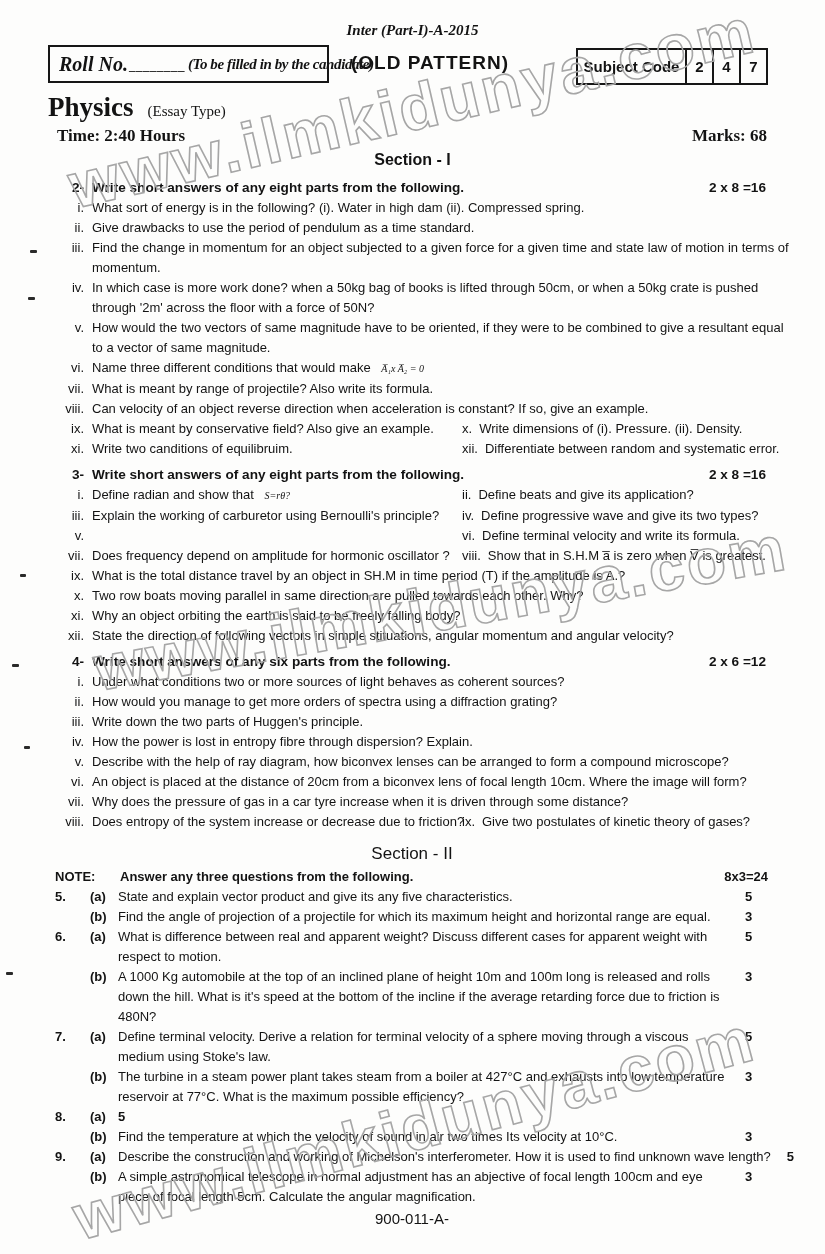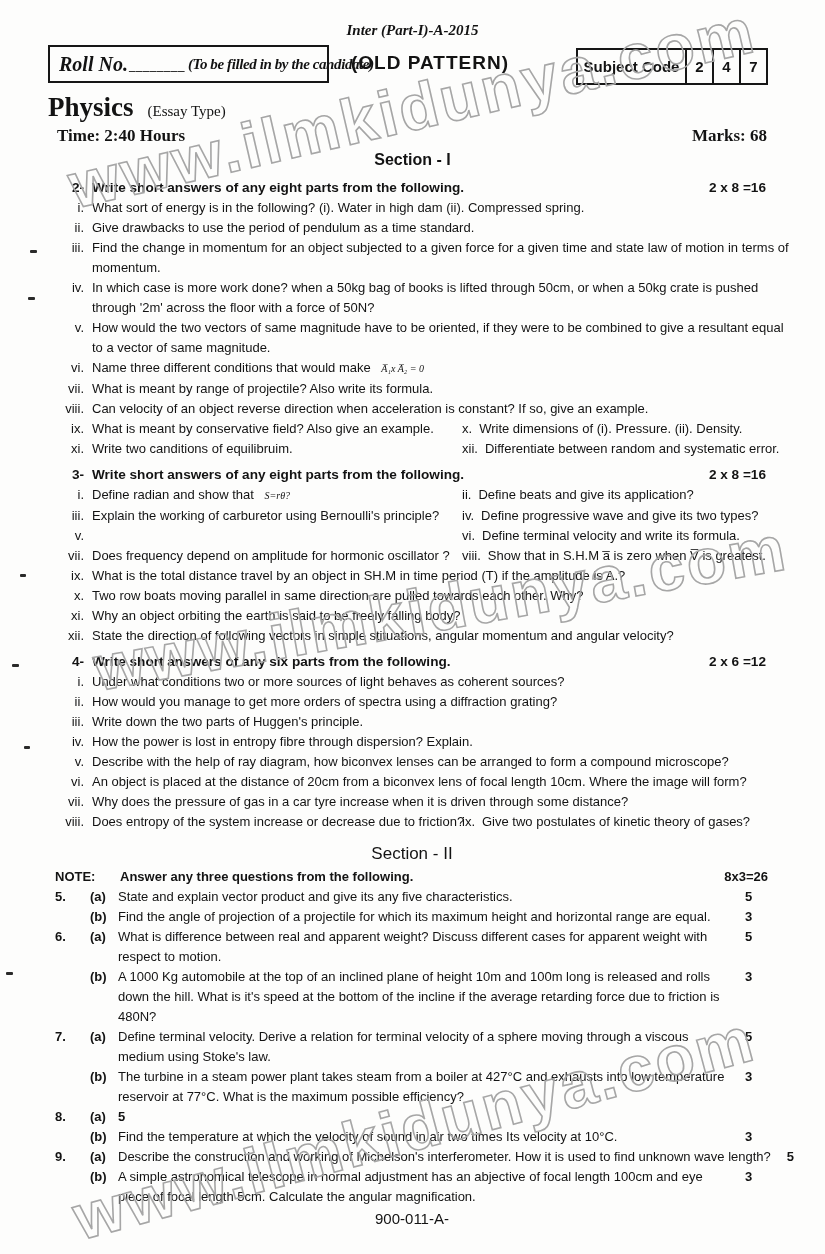--- a/index.html
+++ b/index.html
@@ -280,21 +280,21 @@
         <span class="rn2">ix.</span>
         <div>Give two postulates of kinetic theory of gases?</div>
       </div>
     </div>
 
     <div class="sec2-title">Section - II</div>
 
     <div class="note">
       <span class="note-label">NOTE:</span>
       <span class="note-text">Answer any three questions from the following.</span>
-      <span class="note-marks">8x3=26</span>
+      <span class="note-marks">8x3=24</span>
     </div>
 
     <div class="s2row">
       <span class="s2n">5.</span>
       <span class="s2p">(a)</span>
       <div class="s2t">State and explain vector product and give its any five characteristics.</div>
       <span class="s2m">5</span>
     </div>
     <div class="s2row">
       <span class="s2n"></span>

